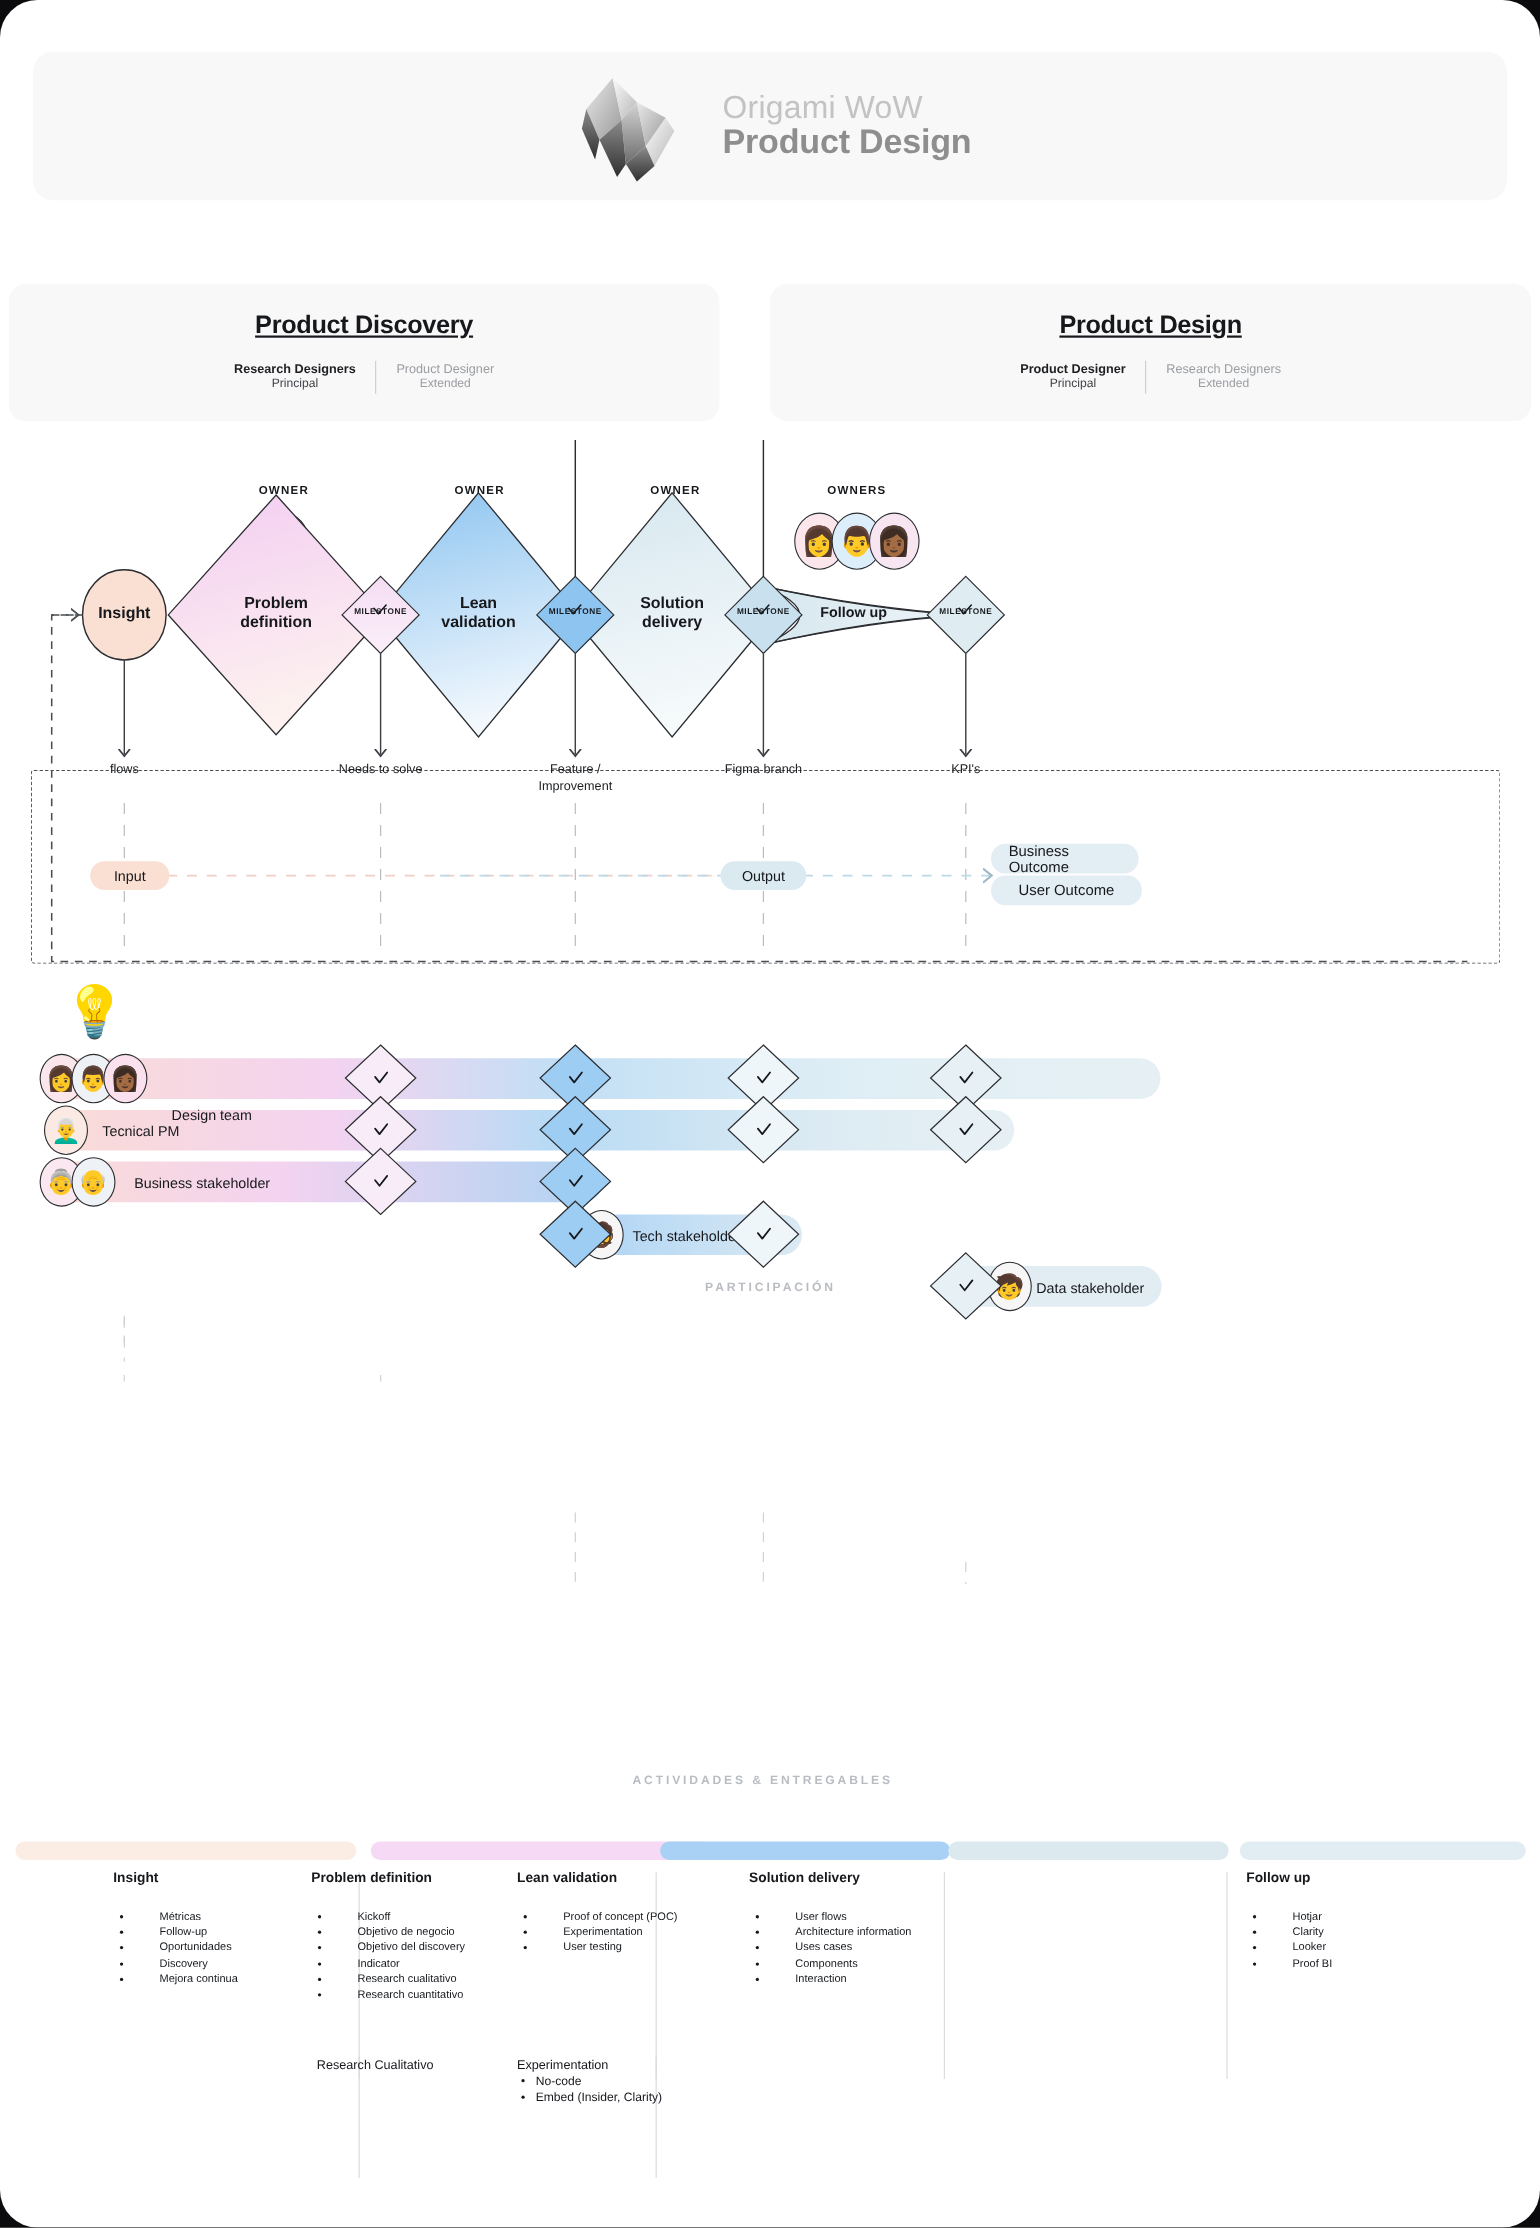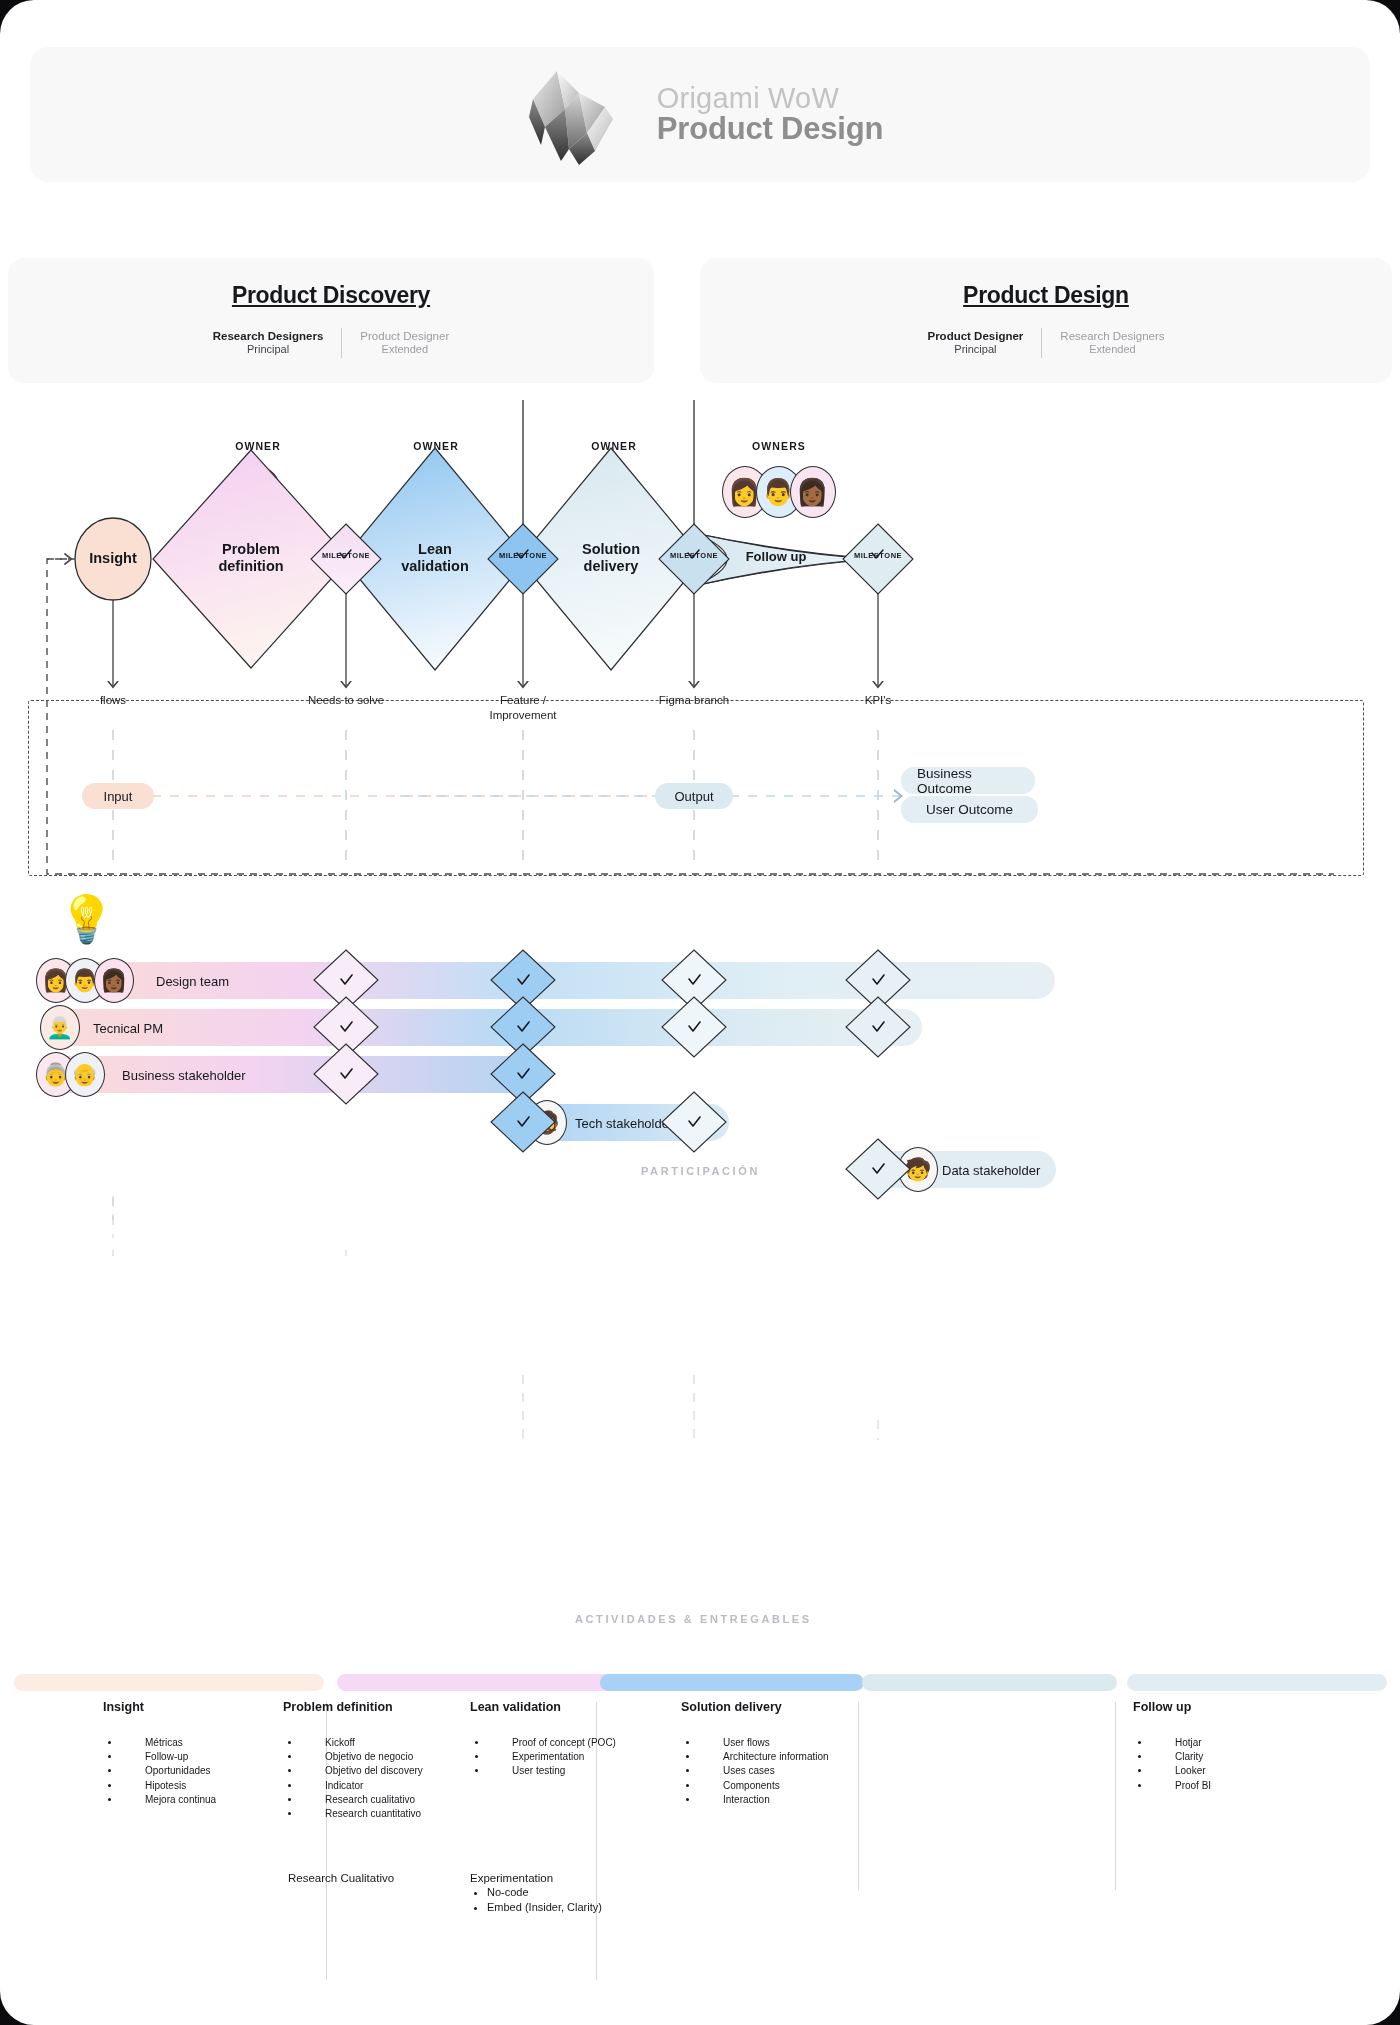--- a/index.html
+++ b/index.html
@@ -341,21 +341,21 @@
     <div class="lane-av" style="background:#fbe7ef;">👵</div>
     <div class="lane-av" style="background:#eef2f6;">👴</div>
   </div>
   <div class="lane-avatars" style="left:527px;top:1100px;">
     <div class="lane-av" style="background:#f6f6f6;">🧔</div>
   </div>
   <div class="lane-avatars" style="left:898px;top:1147px;">
     <div class="lane-av" style="background:#f6f6f6;">🧒</div>
   </div>
 
-  <div class="lane-text" style="left:156px;top:974px;">Design team</div>
+  <div class="lane-text" style="left:156px;top:1006px;">Design team</div>
   <div class="lane-text" style="left:93px;top:1021px;">Tecnical PM</div>
   <div class="lane-text" style="left:122px;top:1068px;">Business stakeholder</div>
   <div class="lane-text" style="left:575px;top:1116px;">Tech stakeholder</div>
   <div class="lane-text" style="left:942px;top:1163px;">Data stakeholder</div>
 
   <svg id="lanes-svg" viewBox="0 0 1400 250">
 
     <line x1="113" y1="-300" x2="113" y2="30" stroke="#cfd2d6" stroke-width="1.1" stroke-dasharray="9 9"></line>
     <line x1="346" y1="-300" x2="346" y2="-20" stroke="#cfd2d6" stroke-width="1.1" stroke-dasharray="9 9"></line>
     <line x1="523" y1="-300" x2="523" y2="-20" stroke="#cfd2d6" stroke-width="1.1" stroke-dasharray="9 9"></line>
@@ -428,21 +428,21 @@
   <div class="act-div" style="left:1115px;top:1702px;height:188px;"></div>
   <div class="act-div" style="left:326px;top:1870px;height:110px;"></div>
   <div class="act-div" style="left:596px;top:1870px;height:110px;"></div>
 
   <div class="act-col" style="left:103px;width:210px;">
     <div class="act-title">Insight</div>
     <ul class="act-list">
       <li>Métricas</li>
       <li>Follow-up</li>
       <li>Oportunidades</li>
-      <li>Hipotesis</li>
+      <li>Discovery</li>
       <li>Mejora continua</li>
     </ul>
   </div>
 
   <div class="act-col" style="left:283px;width:240px;">
     <div class="act-title">Problem definition</div>
     <ul class="act-list">
       <li>Kickoff</li>
       <li>Objetivo de negocio</li>
       <li>Objetivo del discovery</li>

